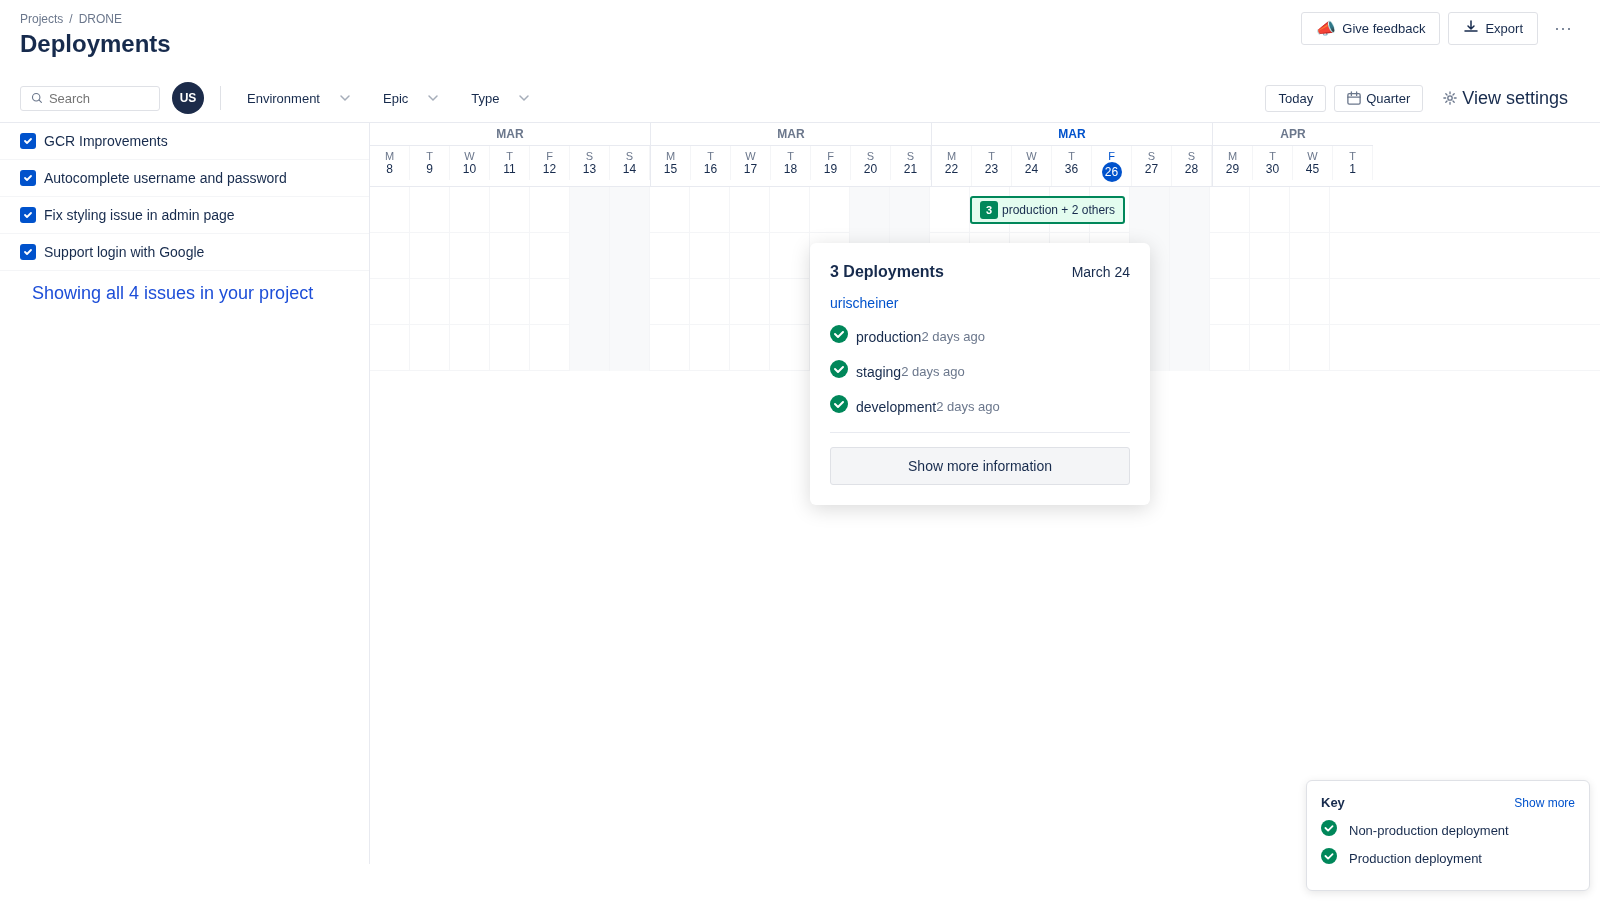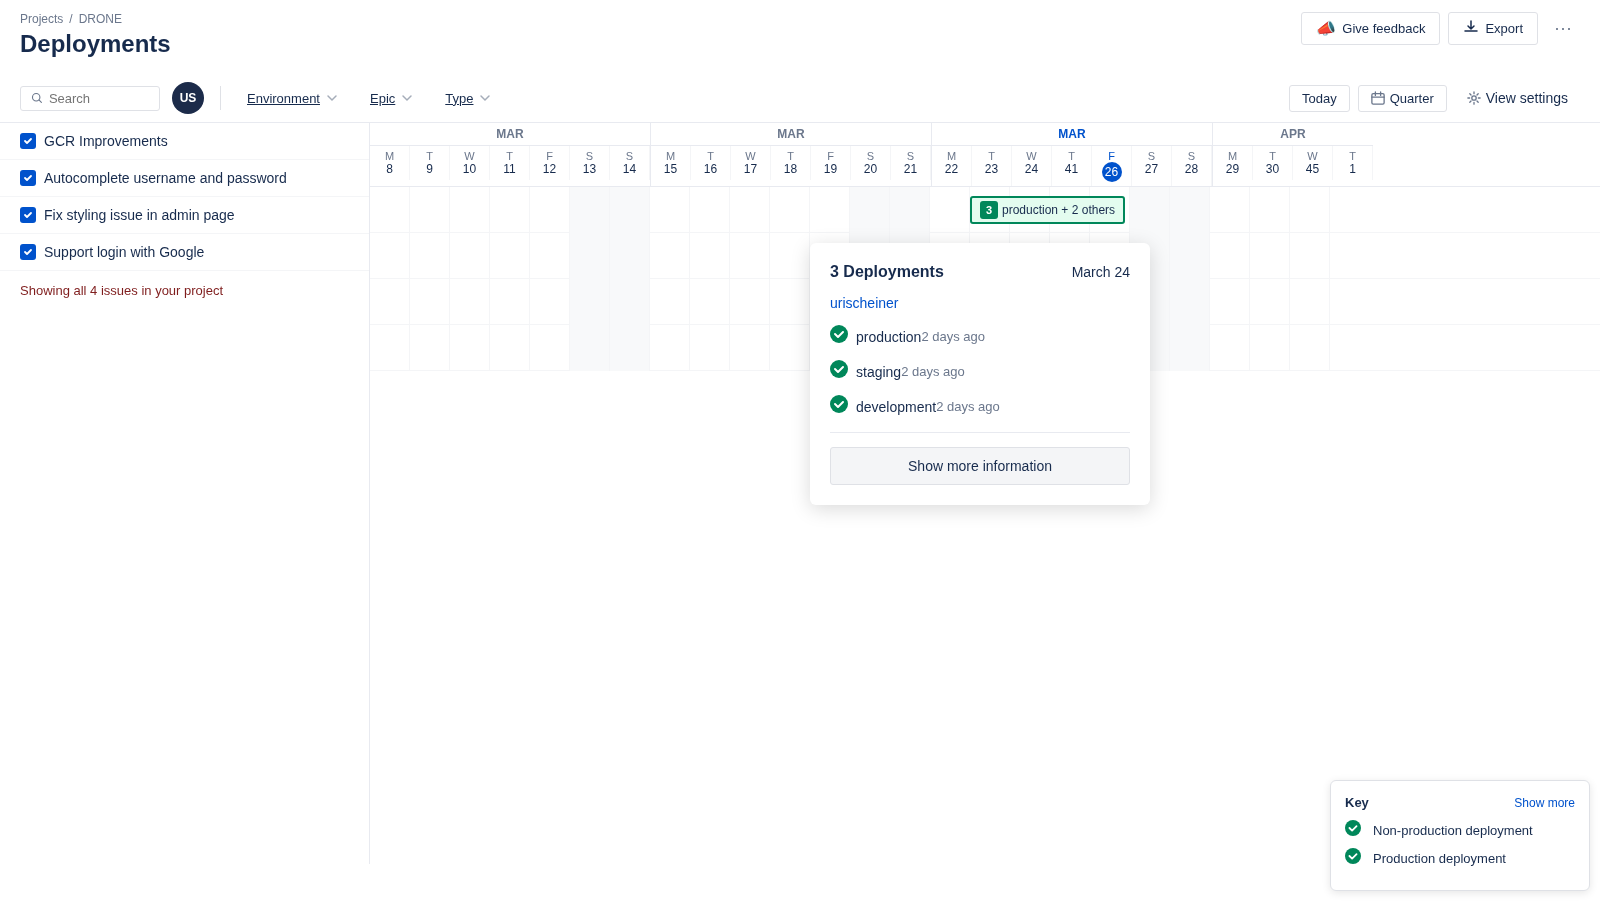--- a/index.html
+++ b/index.html
@@ -8,40 +8,40 @@
     .header { padding: 12px 20px 0; }
     .breadcrumb { font-size: 12px; color: #6b778c; display: flex; align-items: center; gap: 6px; margin-bottom: 4px; }
     .breadcrumb a { color: #6b778c; text-decoration: none; }
     .page-title { font-size: 24px; font-weight: 700; color: #172b4d; margin-bottom: 16px; }
 
     .toolbar { display: flex; align-items: center; padding: 8px 20px; gap: 12px; border-bottom: 1px solid #e8eaf0; }
     .search-box { display: flex; align-items: center; border: 1px solid #dfe1e6; border-radius: 3px; padding: 4px 10px; gap: 6px; width: 140px; }
     .search-box input { border: none; outline: none; font-size: 13px; width: 100%; color: #172b4d; }
     .avatar { width: 32px; height: 32px; border-radius: 50%; background: #1c2b4a; color: #fff; display: flex; align-items: center; justify-content: center; font-size: 12px; font-weight: 700; }
     .divider-v { width: 1px; height: 24px; background: #dfe1e6; margin: 0 4px; }
-    .filter-btn { display: flex; align-items: center; gap: 6px; padding: 5px 10px; border: none; background: transparent; cursor: pointer; font-size: 13px; color: #172b4d; border-radius: 3px; text-decoration: underline; }
+    .filter-btn { display: flex; align-items: center; gap: 19px; padding: 5px 10px; border: none; background: transparent; cursor: pointer; font-size: 13px; color: #172b4d; border-radius: 3px; }
     .filter-btn svg { opacity: 0.6; }
     .toolbar-right { margin-left: auto; display: flex; align-items: center; gap: 8px; }
     .btn-today { padding: 5px 12px; border: 1px solid #dfe1e6; border-radius: 3px; background: #fff; cursor: pointer; font-size: 13px; color: #172b4d; }
     .btn-quarter { display: flex; align-items: center; gap: 5px; padding: 5px 12px; border: 1px solid #dfe1e6; border-radius: 3px; background: #fff; cursor: pointer; font-size: 13px; color: #172b4d; }
-    .btn-view { display: flex; align-items: center; gap: 5px; padding: 5px 12px; border: none; background: transparent; cursor: pointer; font-size: 14px; color: #172b4d; }
+    .btn-view { display: flex; align-items: center; gap: 5px; padding: 5px 12px; border: none; background: transparent; cursor: pointer; font-size: 18px; color: #172b4d; }
     .top-actions { margin-left: auto; display: flex; align-items: center; gap: 8px; }
     .btn-feedback { display: flex; align-items: center; gap: 6px; padding: 6px 14px; border: 1px solid #dfe1e6; border-radius: 3px; background: #fff; cursor: pointer; font-size: 13px; color: #172b4d; }
     .btn-export { display: flex; align-items: center; gap: 6px; padding: 6px 14px; border: 1px solid #dfe1e6; border-radius: 3px; background: #fff; cursor: pointer; font-size: 13px; color: #172b4d; }
     .btn-more { padding: 6px 8px; border: none; background: transparent; cursor: pointer; font-size: 18px; color: #6b778c; }
 
     .main-layout { display: flex; height: calc(100vh - 160px); overflow: hidden; }
 
     .issues-panel { width: 370px; min-width: 370px; border-right: 1px solid #e8eaf0; overflow-y: auto; }
     .issues-header { padding: 10px 20px; font-weight: 600; font-size: 14px; color: #172b4d; background: #f8f9fa; border-bottom: 1px solid #e8eaf0; position: sticky; top: 0; z-index: 2; }
     .issue-item { display: flex; align-items: center; gap: 8px; padding: 10px 20px; border-bottom: 1px solid #f4f5f7; cursor: pointer; }
     .issue-checkbox { width: 16px; height: 16px; border-radius: 3px; background: #0052cc; display: flex; align-items: center; justify-content: center; flex-shrink: 0; }
     .issue-checkbox svg { color: #fff; }
     .issue-text { font-size: 14px; color: #172b4d; }
-    .issues-footer { padding: 12px 20px; font-size: 13px; color: #7f1d1d; }
+    .issues-footer { padding: 12px 32px; font-size: 18px; color: #1d4ed8; }
 
     .calendar-area { flex: 1; overflow-x: auto; position: relative; }
     .calendar-scroll { min-width: 1000px; }
 
     .cal-header { display: flex; border-bottom: 1px solid #e8eaf0; background: #fff; position: sticky; top: 0; z-index: 3; }
     .day-col { width: 40px; min-width: 40px; text-align: center; padding: 4px 0; border-right: 1px solid #f4f5f7; }
     .day-letter { font-size: 11px; color: #6b778c; display: block; }
     .day-number { font-size: 12px; color: #172b4d; display: block; }
     .day-col.today .day-number { background: #0052cc; color: #fff; border-radius: 50%; width: 20px; height: 20px; line-height: 20px; margin: 0 auto; }
     .day-col.today .day-letter { color: #0052cc; }
@@ -59,21 +59,21 @@
     .popup-user { font-size: 14px; color: #0052cc; margin-bottom: 14px; font-weight: 500; }
     .popup-item { display: flex; align-items: center; justify-content: flex-start; margin-bottom: 12px; }
     .popup-item-left { display: flex; align-items: center; gap: 8px; }
     .popup-env { font-size: 14px; color: #172b4d; }
     .popup-time { font-size: 13px; color: #6b778c; }
     .check-icon { color: #00875a; font-size: 18px; }
     .popup-divider { height: 1px; background: #e8eaf0; margin: 14px 0; }
     .popup-show-btn { width: 100%; padding: 10px; border: 1px solid #dfe1e6; border-radius: 3px; background: #f4f5f7; cursor: pointer; font-size: 14px; color: #172b4d; text-align: center; }
 
     
-    .legend-box { position: absolute; bottom: 20px; right: 0; background: #fff; border: 1px solid #dfe1e6; border-radius: 6px; box-shadow: 0 2px 8px rgba(0,0,0,0.1); padding: 14px; width: 260px; z-index: 5; }
+    .legend-box { position: absolute; bottom: 20px; right: 0; background: #fff; border: 1px solid #dfe1e6; border-radius: 6px; box-shadow: 0 2px 8px rgba(0,0,0,0.1); padding: 14px; width: 284px; z-index: 5; }
     .legend-header { display: flex; justify-content: space-between; align-items: center; margin-bottom: 10px; }
     .legend-title { font-size: 13px; font-weight: 600; color: #172b4d; }
     .legend-show-more { font-size: 12px; color: #0052cc; cursor: pointer; text-decoration: none; }
     .legend-item { display: flex; align-items: center; gap: 12px; margin-bottom: 8px; font-size: 13px; color: #172b4d; }
     .legend-check { color: #00875a; font-size: 16px; }
   </style>
 </head>
 <body>
 
 <div class="header">
@@ -274,21 +274,21 @@
             <div class="day-col">
                 <span class="day-letter">T</span>
                 <span class="day-number">23</span>
               </div>
             <div class="day-col">
                 <span class="day-letter">W</span>
                 <span class="day-number">24</span>
               </div>
             <div class="day-col">
                 <span class="day-letter">T</span>
-                <span class="day-number">41</span>
+                <span class="day-number">36</span>
               </div>
             <div class="day-col today">
                 <span class="day-letter" style="color:#0052cc;">F</span>
                 <span class="day-number" style="background:#0052cc;color:#fff;border-radius:50%;width:20px;height:20px;line-height:20px;margin:0 auto;display:block;text-align:center;">26</span>
               </div>
             <div class="day-col">
                 <span class="day-letter">S</span>
                 <span class="day-number">27</span>
               </div>
             <div class="day-col">

